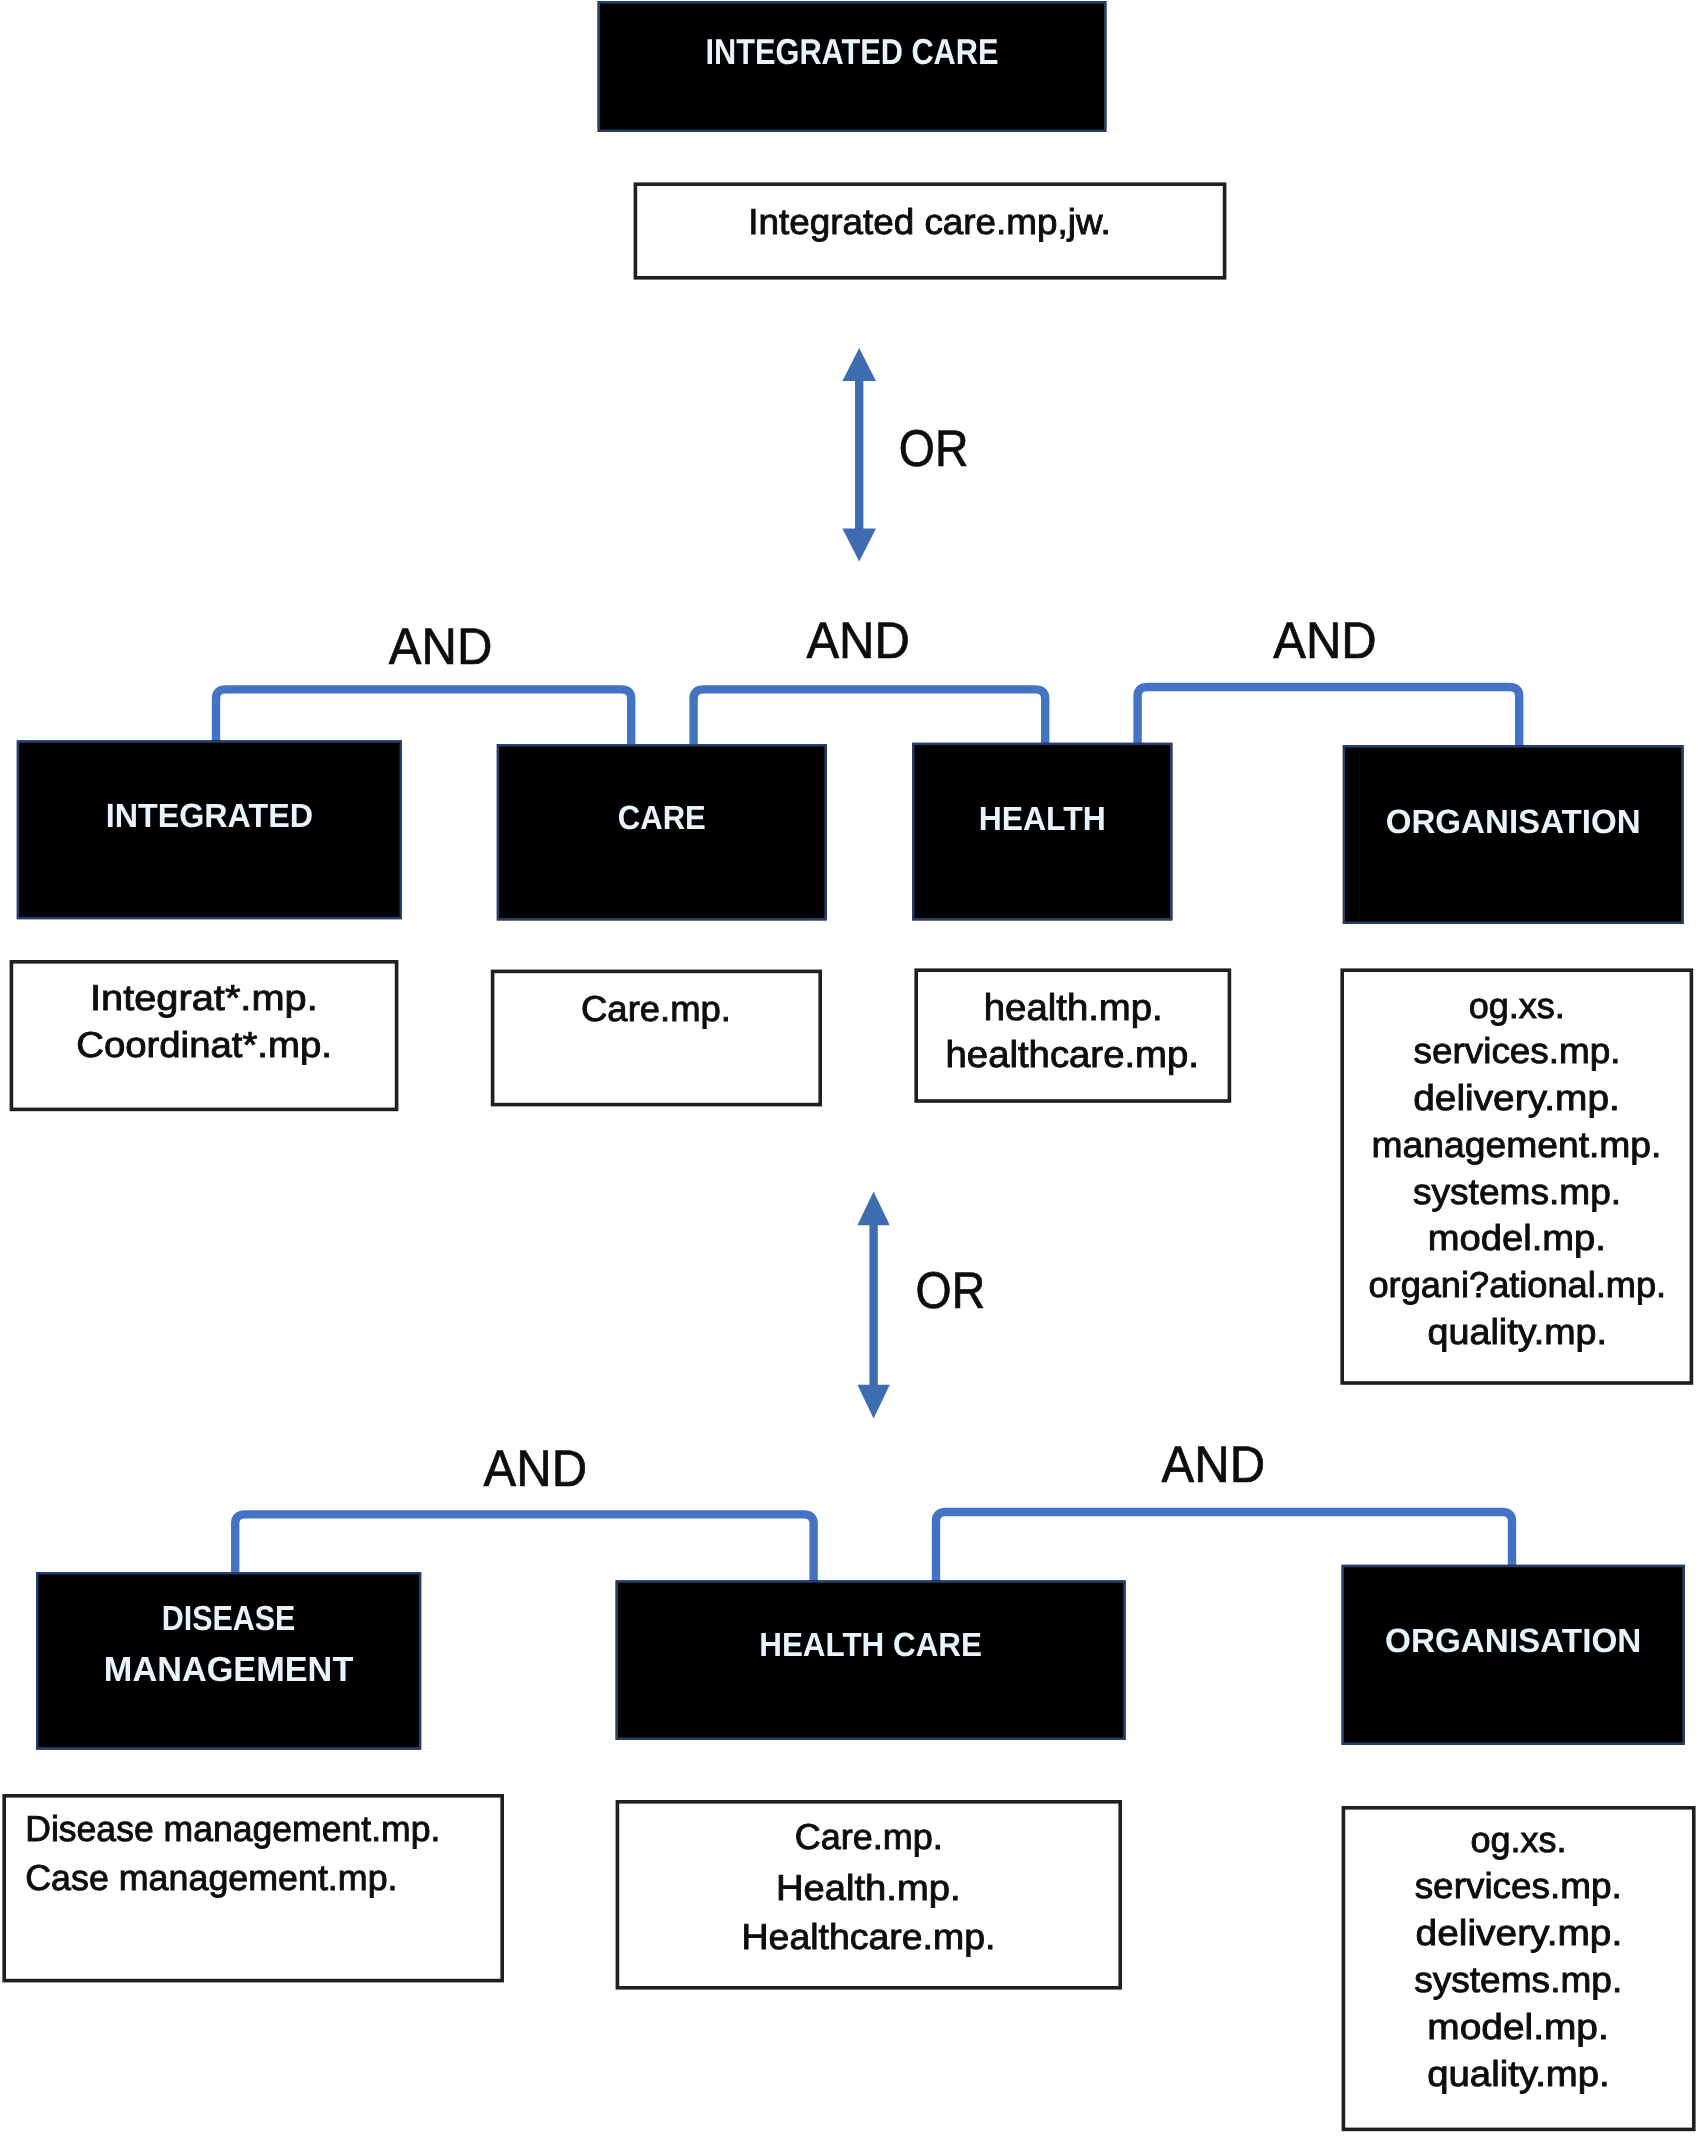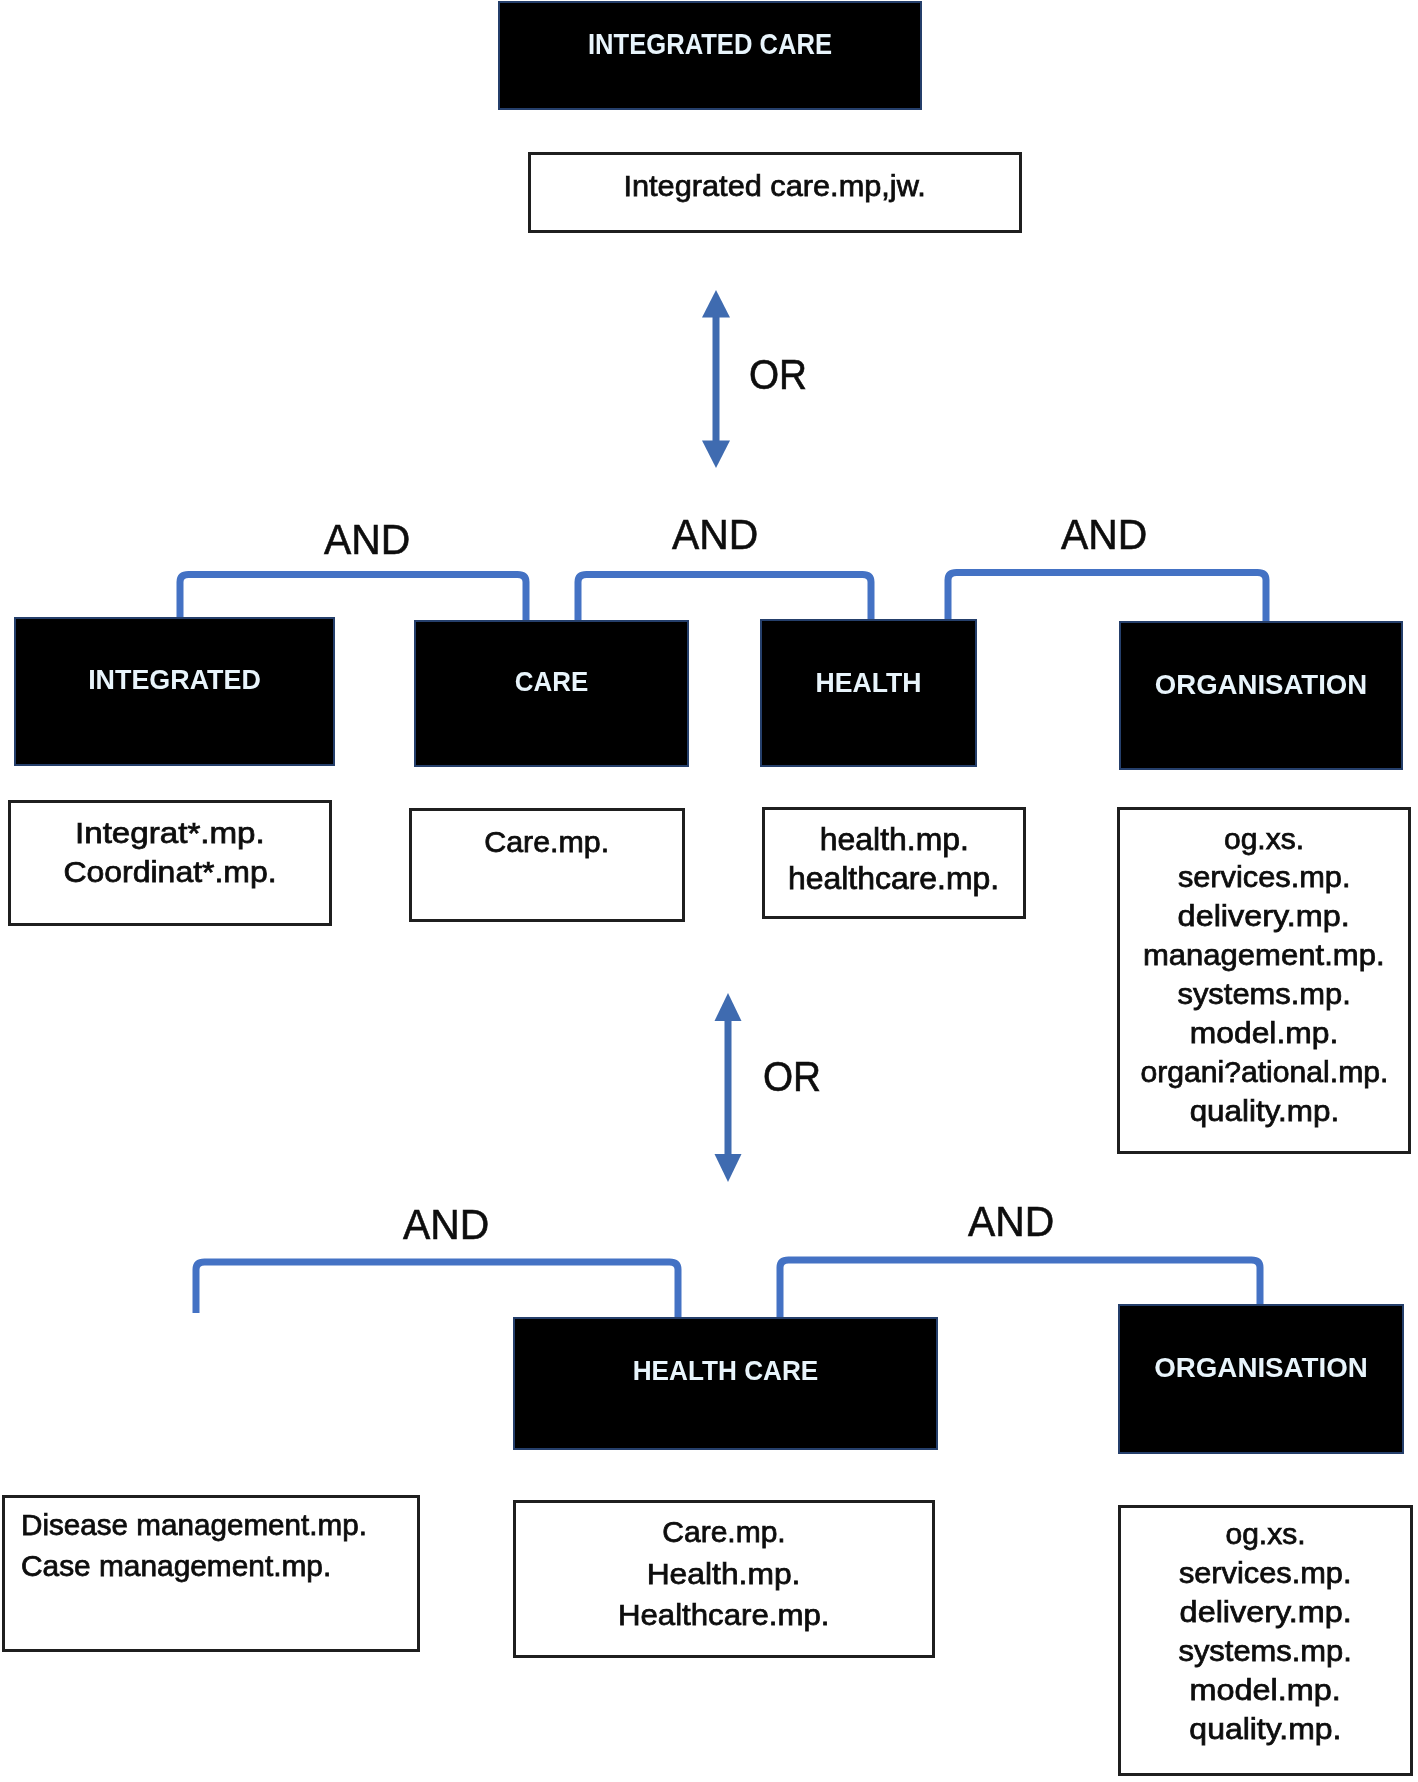--- a/index.html
+++ b/index.html
@@ -133,20 +133,26 @@
     </div>
   </div>
 
   <div class="andlbl" style="left:403px;top:1203px;--sx:0.95;">
     <span>AND</span>
   </div>
   <div class="andlbl" style="left:968px;top:1200px;--sx:0.95;">
     <span>AND</span>
   </div>
 
+  <div class="concept" style="left:30px;top:1310px;width:321px;height:148px;font-size:29px;--sx:0.95;--ty:16px;--lh:43px;">
+    <span>
+        <i style="--sx:0.875">DISEASE</i>
+        <i style="--sx:0.985">MANAGEMENT</i>
+      </span>
+  </div>
   <div class="concept" style="left:513px;top:1317px;width:425px;height:133px;font-size:28px;--sx:0.935;--ty:31px;">
     <span>
         <i>HEALTH CARE</i>
       </span>
   </div>
   <div class="concept" style="left:1118px;top:1304px;width:286px;height:150px;font-size:28px;--sx:0.99;--ty:41px;">
     <span>
         <i>ORGANISATION</i>
       </span>
   </div>

